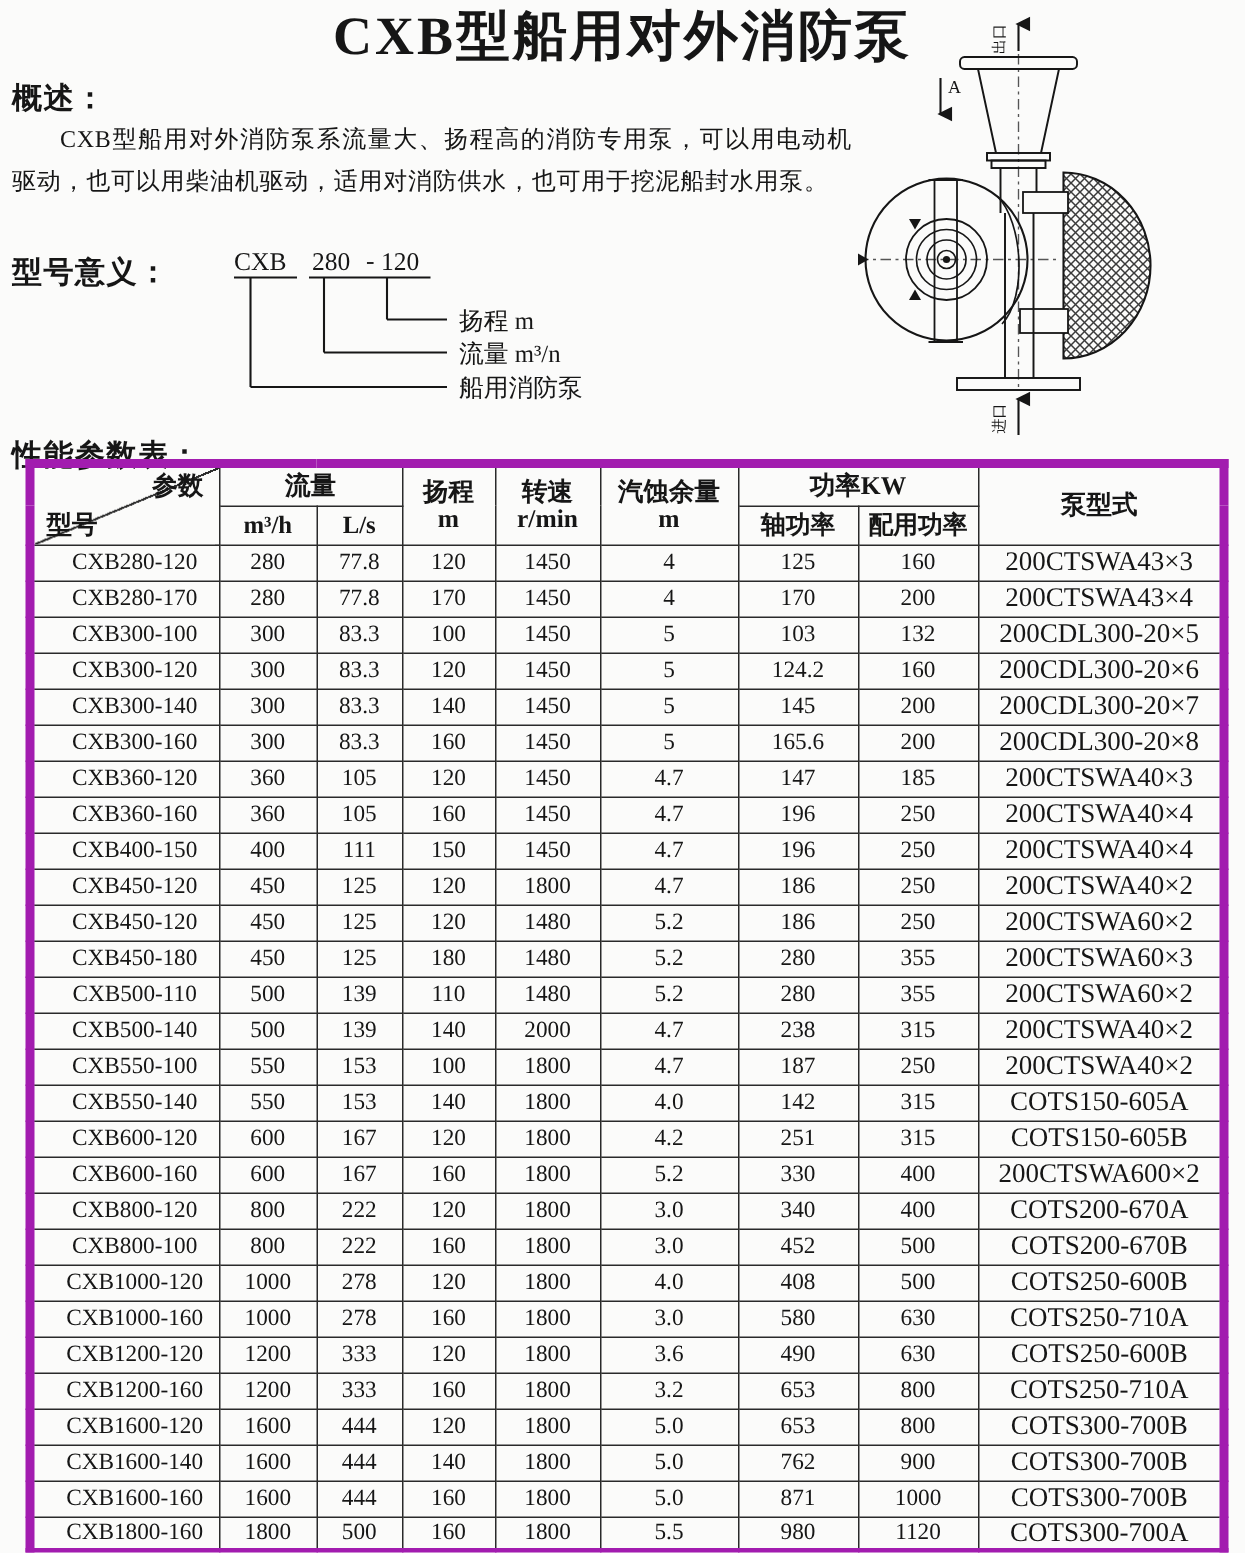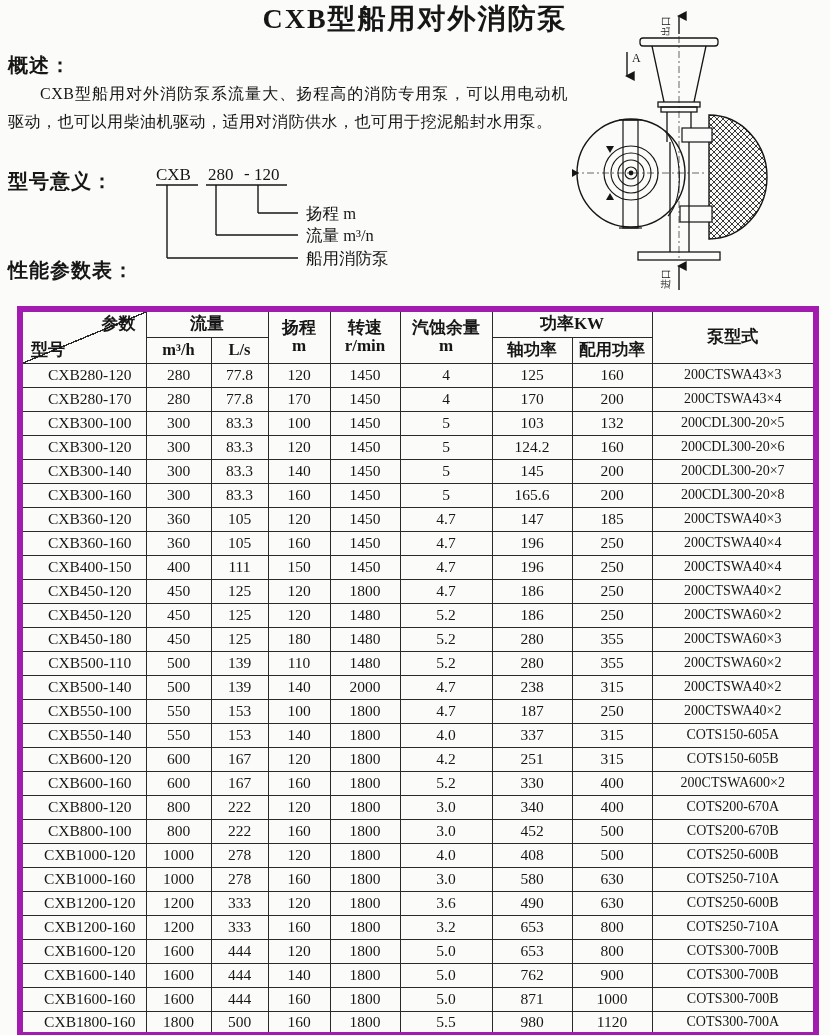--- a/index.html
+++ b/index.html
@@ -7,54 +7,54 @@
   body {
     width:830px; height:1035px;
     background:#fbfbfa;
     color:#161616;
     font-family:"Liberation Serif","DejaVu Serif",serif;
     position:relative;
     overflow:hidden;
   }
   .title {
     position:absolute; left:0; top:0; width:830px;
-    text-align:center; font-size:28px; font-weight:bold;
+    text-align:center; font-size:36px; font-weight:bold;
     letter-spacing:2px; margin:0;
   }
   .sec-heading {
     position:absolute; font-size:20px; font-weight:bold; letter-spacing:1px;
   }
   #overview-heading { left:8px; top:52px; }
   #overview-text {
     position:absolute; left:8px; top:80px; width:560px;
     font-size:16px; line-height:28px; text-indent:2em;
     text-align:justify; margin:0; letter-spacing:0.5px;
   }
   #model-heading { left:8px; top:168px; }
   #model-diagram { position:absolute; left:140px; top:160px; }
   #pump-drawing { position:absolute; left:570px; top:2px; }
-  #table-heading { left:8px; top:257px; }
+  #table-heading { left:8px; top:290px; }
 
   table#perf {
     position:absolute; left:17px; top:306px; width:796px;
     border-collapse:collapse; table-layout:fixed;
     font-size:15.5px;
   }
   table#perf th, table#perf td {
     border:1px solid #2a2a2a;
     text-align:center; vertical-align:middle;
     padding:0 2px; height:24px; line-height:1.1;
     overflow:hidden; white-space:nowrap;
   }
   table#perf { border:6px solid #a21caf; }
   table#perf thead th { font-weight:bold; font-size:17px; }
   table#perf thead tr.h1 th { height:28px; }
   table#perf thead tr.h2 th { height:26px; font-size:16.5px; }
   table#perf td:first-child { text-align:center; padding-left:13px; }
-  table#perf td:last-child { font-size:14px; }
+  table#perf td:last-child { font-size:18px; }
   th.corner {
     position:relative; padding:0;
     background:linear-gradient(to bottom right,
       transparent 0 calc(50% - 0.7px), #2a2a2a calc(50% - 0.7px) calc(50% + 0.7px), transparent calc(50% + 0.7px));
   }
   th.corner .c-top { position:absolute; top:3px; right:10px; font-weight:bold; }
   th.corner .c-bot { position:absolute; bottom:3px; left:8px; font-weight:bold; }
   .two-line { display:block; }
   svg text { fill:#161616; }
 </style>
@@ -364,21 +364,21 @@
         <td>250</td>
         <td>200CTSWA40×2</td>
       </tr>
       <tr>
         <td>CXB550-140</td>
         <td>550</td>
         <td>153</td>
         <td>140</td>
         <td>1800</td>
         <td>4.0</td>
-        <td>337</td>
+        <td>142</td>
         <td>315</td>
         <td>COTS150-605A</td>
       </tr>
       <tr>
         <td>CXB600-120</td>
         <td>600</td>
         <td>167</td>
         <td>120</td>
         <td>1800</td>
         <td>4.2</td>

